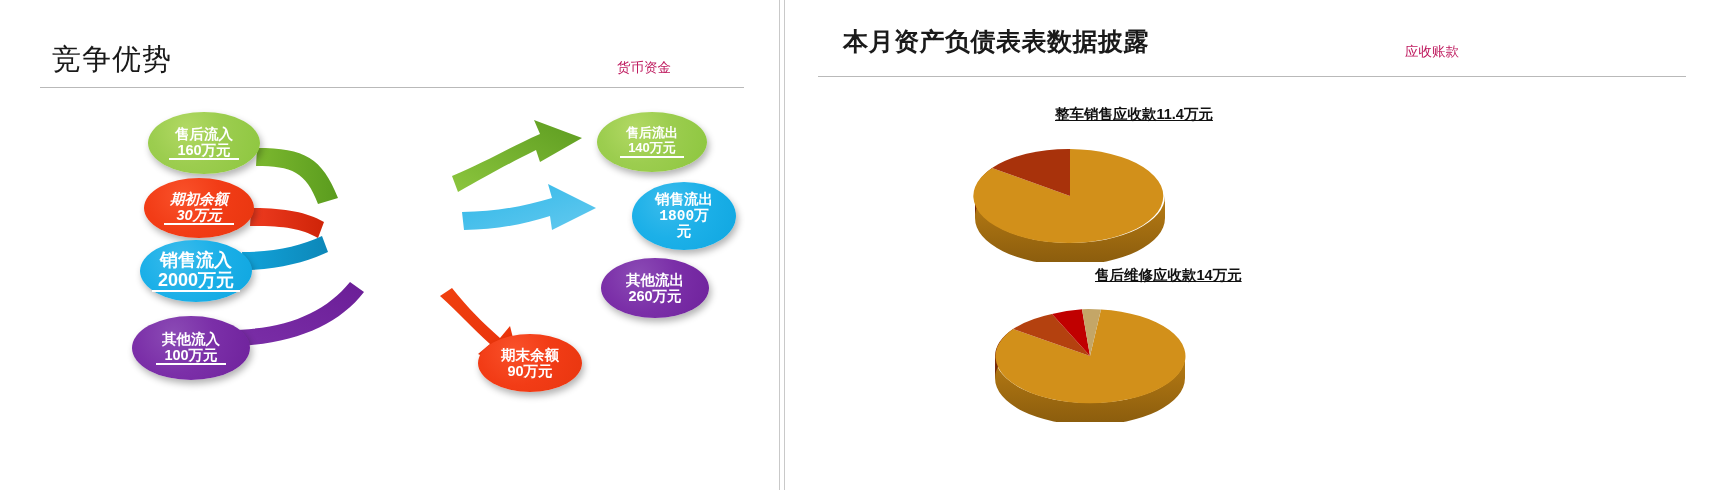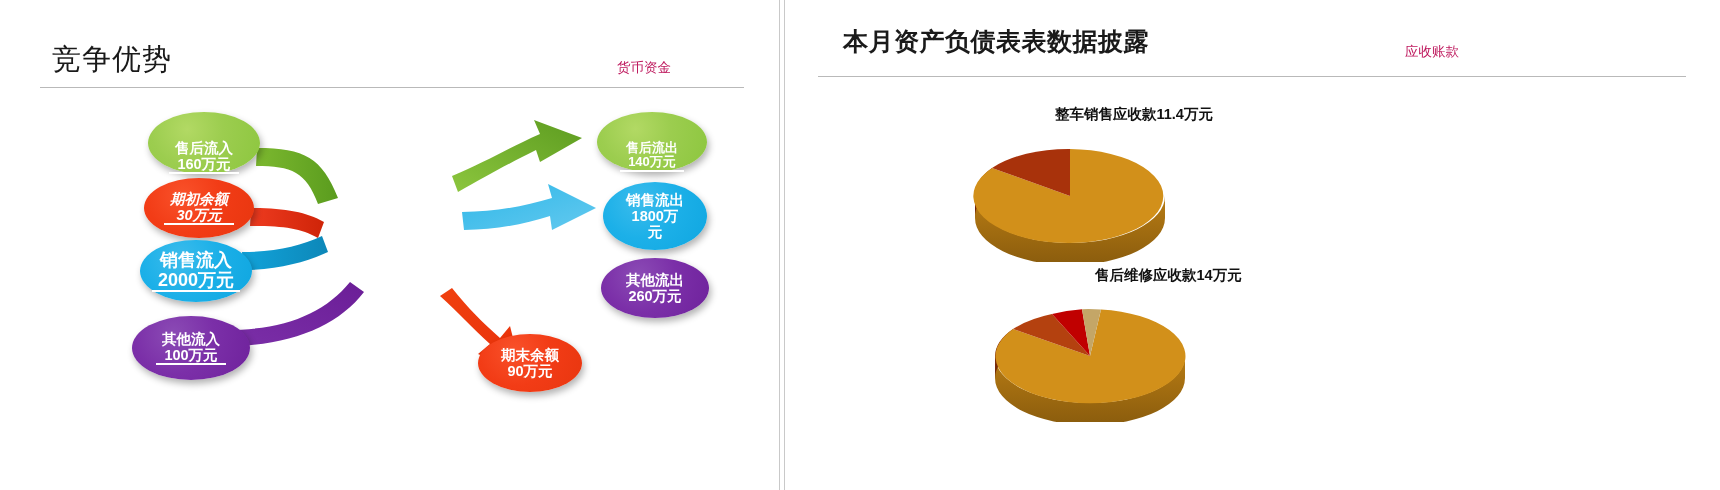--- a/index.html
+++ b/index.html
@@ -26,29 +26,29 @@
 
   
   .map{position:absolute;left:0;top:0;width:779px;height:490px;}
   .map svg{position:absolute;left:0;top:0;}
   .node{position:absolute;border-radius:50%;display:flex;align-items:center;justify-content:center;
         text-align:center;color:#fff;font-weight:bold;line-height:1.12;
         box-shadow:2px 4px 7px rgba(0,0,0,.30);}
   .node span{display:block;padding:0 6px;}
   .u{border-bottom:2px solid #fff;}
 
-  .n-green{background:radial-gradient(circle at 35% 28%, #b2d964 0%, #9ccd4f 42%, #8cc63e 100%);align-items:flex-end;}
+  .n-green{background:radial-gradient(circle at 35% 28%, #b2d964 0%, #9ccd4f 42%, #8cc63e 100%);}
   .n-red{background:radial-gradient(circle at 35% 28%, #f9512a 0%, #f23c16 45%, #e8360f 100%);}
   .n-blue{background:radial-gradient(circle at 35% 28%, #3bbcec 0%, #1cb0e8 45%, #0fa6e0 100%);}
   .n-purple{background:radial-gradient(circle at 35% 28%, #8b4bb5 0%, #7b2fa8 45%, #6e219b 100%);}
   .n-yellow{background:radial-gradient(circle at 38% 26%, #ffce3a 0%, #fbc417 45%, #f5b800 100%);}
 
   
   .chart{position:absolute;}
-  .chart-title{position:absolute;font-size:14.5px;font-weight:bold;color:#111;white-space:nowrap;}
+  .chart-title{position:absolute;font-size:14.5px;font-weight:bold;color:#111;white-space:nowrap;text-decoration:underline;}
 </style>
 </head>
 <body>
 
 <div class="deck">
 
   <div class="slide slide-left">
 
     <div class="hdr">
       <div class="hdr-title l-title">竞争优势</div>
@@ -134,21 +134,21 @@
       </div>
 
 
       <div class="node n-green" style="left:597px;top:96px;width:110px;height:60px;font-size:13px;">
         <span>
           <span>售后流出</span>
           <span class="u">140万元</span>
         </span>
       </div>
 
-      <div class="node n-blue" style="left:603px;top:166px;width:104px;height:68px;font-size:14.5px;">
+      <div class="node n-blue" style="left:632px;top:166px;width:104px;height:68px;font-size:14.5px;font-family:Liberation Mono, monospace;">
         <span>
           <span>销售流出</span>
           <span>1800万</span>
           <span>元</span>
         </span>
       </div>
 
       <div class="node n-purple" style="left:601px;top:242px;width:108px;height:60px;font-size:14.5px;">
         <span>
           <span>其他流出</span>

